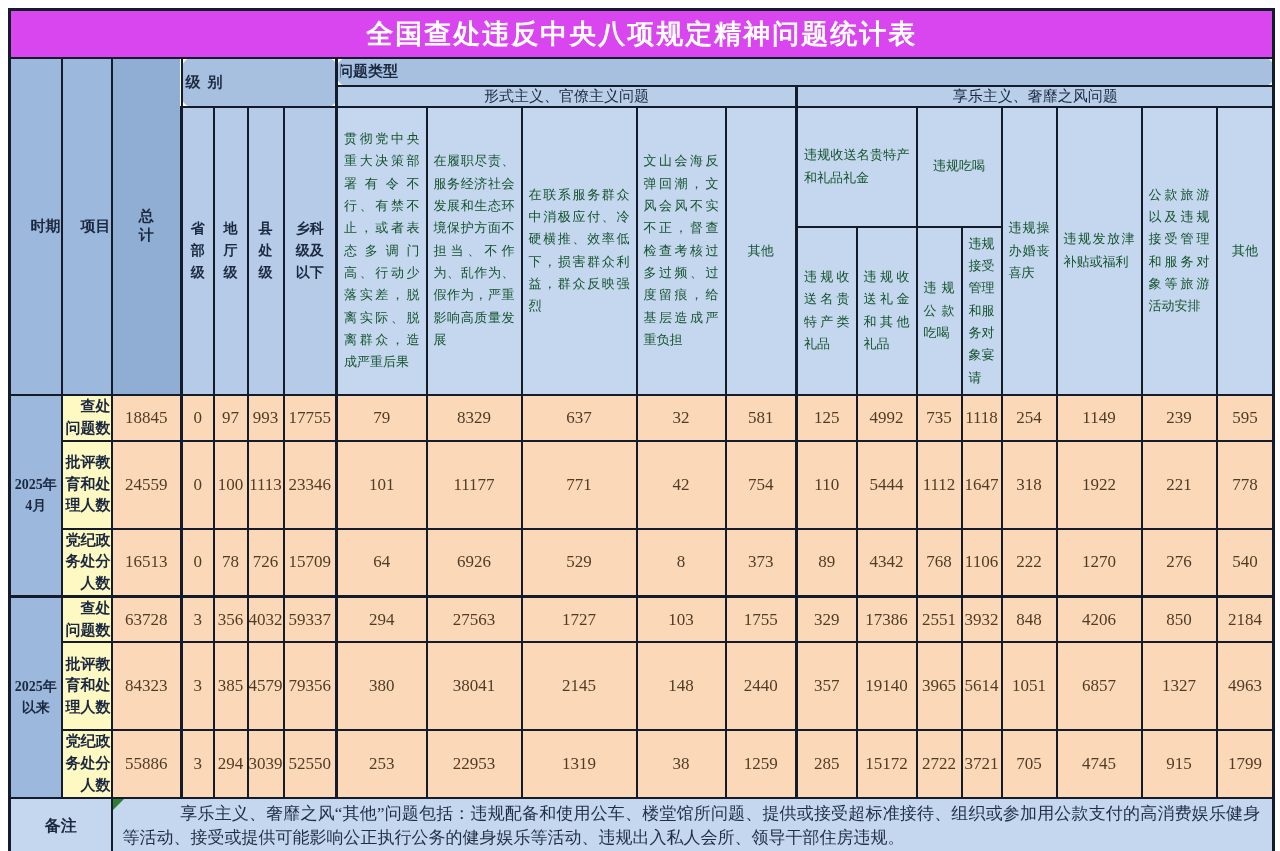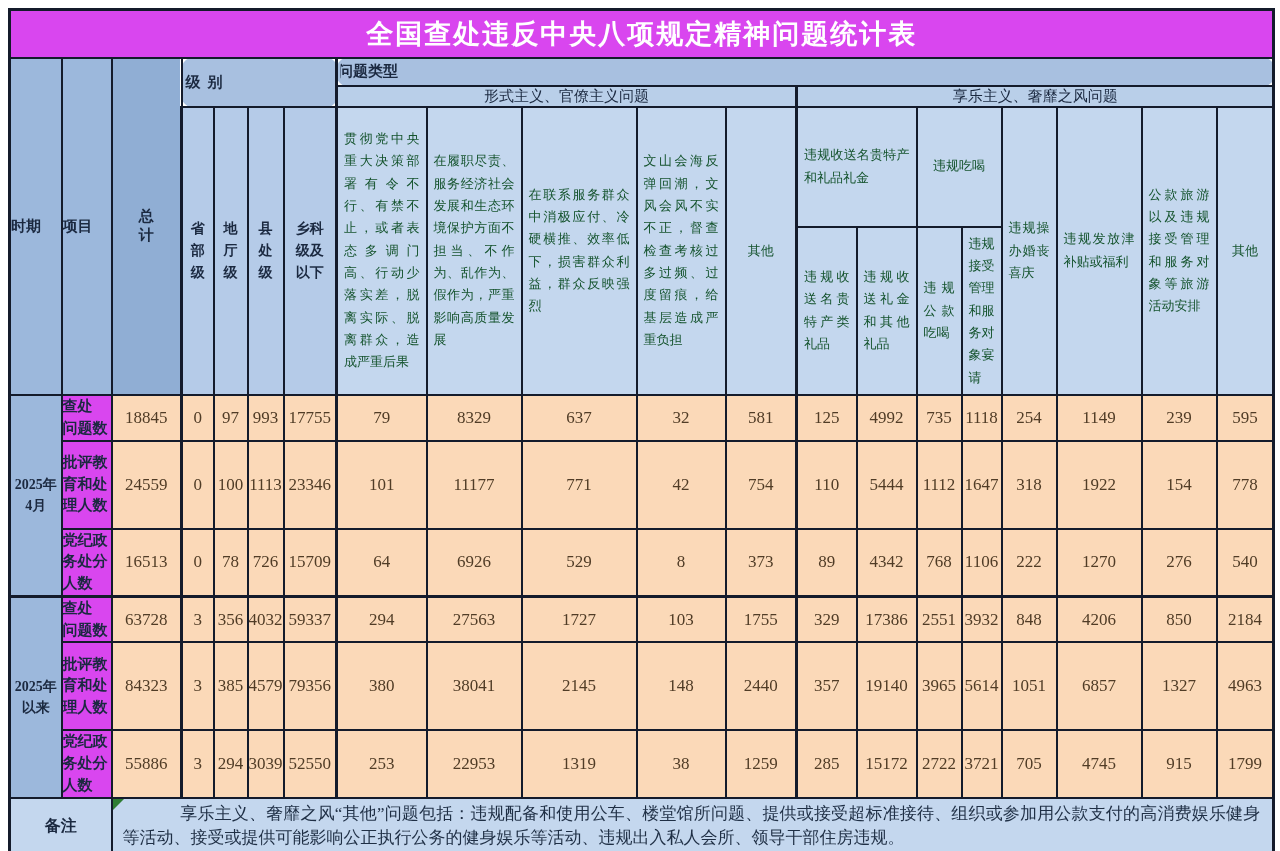--- a/index.html
+++ b/index.html
@@ -9,30 +9,30 @@
   td,th{border:2px solid #141b2b;padding:0;overflow:hidden;font-weight:normal;box-sizing:border-box;}
   .bL3{border-left-width:3px;}
   .bT3{border-top-width:3px;}
 
   
   .title{background:#d946ef;color:#ffffff;font-size:27px;font-weight:bold;letter-spacing:2px;text-align:center;height:48px;}
 
   
   .c-grp{background:#a8c0e0;font-size:15px;text-align:left;font-weight:bold;border-radius:10px;}
   .c-sec{background:#b9cfe9;font-size:15px;text-align:center;}
-  .c-deep{background:#9cb8dc;font-size:15px;font-weight:bold;text-align:left;}
+  .c-deep{background:#9cb8dc;font-size:15px;font-weight:bold;text-align:right;}
   .c-total{background:#90aed4;font-size:15px;font-weight:bold;text-align:center;}
   .c-lvl{background:#b5cbe8;font-size:14px;font-weight:bold;text-align:center;line-height:1.55;}
   .c-desc{background:#c4d7ee;font-size:13px;text-align:justify;vertical-align:middle;padding:5px 6px;line-height:1.72;color:#14532d;}
   .ctr{text-align:center;}
   .ls2{letter-spacing:7px;padding-left:3px;}
 
   
   .c-period{background:#9cb8dc;font-size:14px;font-weight:bold;text-align:center;line-height:1.5;}
-  .c-rowlabel{background:#d946ef;font-size:15px;font-weight:bold;text-align:left;line-height:1.45;}
+  .c-rowlabel{background:#fef9c3;font-size:15px;font-weight:bold;text-align:right;line-height:1.45;}
   .c-data{background:#fbd9b8;font-size:17px;text-align:center;color:#503c26;}
   .pre{white-space:pre-line;}
 
   
   .c-note{background:#c4d7ee;font-size:16px;}
   .note-label{text-align:center;font-weight:bold;font-size:16px;}
   .note-cell{position:relative;vertical-align:middle;}
   .note-inner{display:block;padding:3px 12px 4px 10px;text-indent:3.4em;font-size:17px;line-height:1.42;color:#1f2f45;text-align:justify;}
   .corner{position:absolute;top:0;left:0;width:0;height:0;border-top:11px solid #2e7d32;border-right:11px solid transparent;}
 </style>
@@ -149,21 +149,21 @@
           <td class="c-data">11177</td>
           <td class="c-data">771</td>
           <td class="c-data">42</td>
           <td class="c-data">754</td>
           <td class="c-data bL3">110</td>
           <td class="c-data">5444</td>
           <td class="c-data">1112</td>
           <td class="c-data">1647</td>
           <td class="c-data">318</td>
           <td class="c-data">1922</td>
-          <td class="c-data">154</td>
+          <td class="c-data">221</td>
           <td class="c-data">778</td>
         </tr>
         <tr style="height: 62px;">
           <th class="c-rowlabel pre">党纪政
 务处分
 人数</th>
           <td class="c-data">16513</td>
           <td class="c-data bL3">0</td>
           <td class="c-data">78</td>
           <td class="c-data">726</td>

